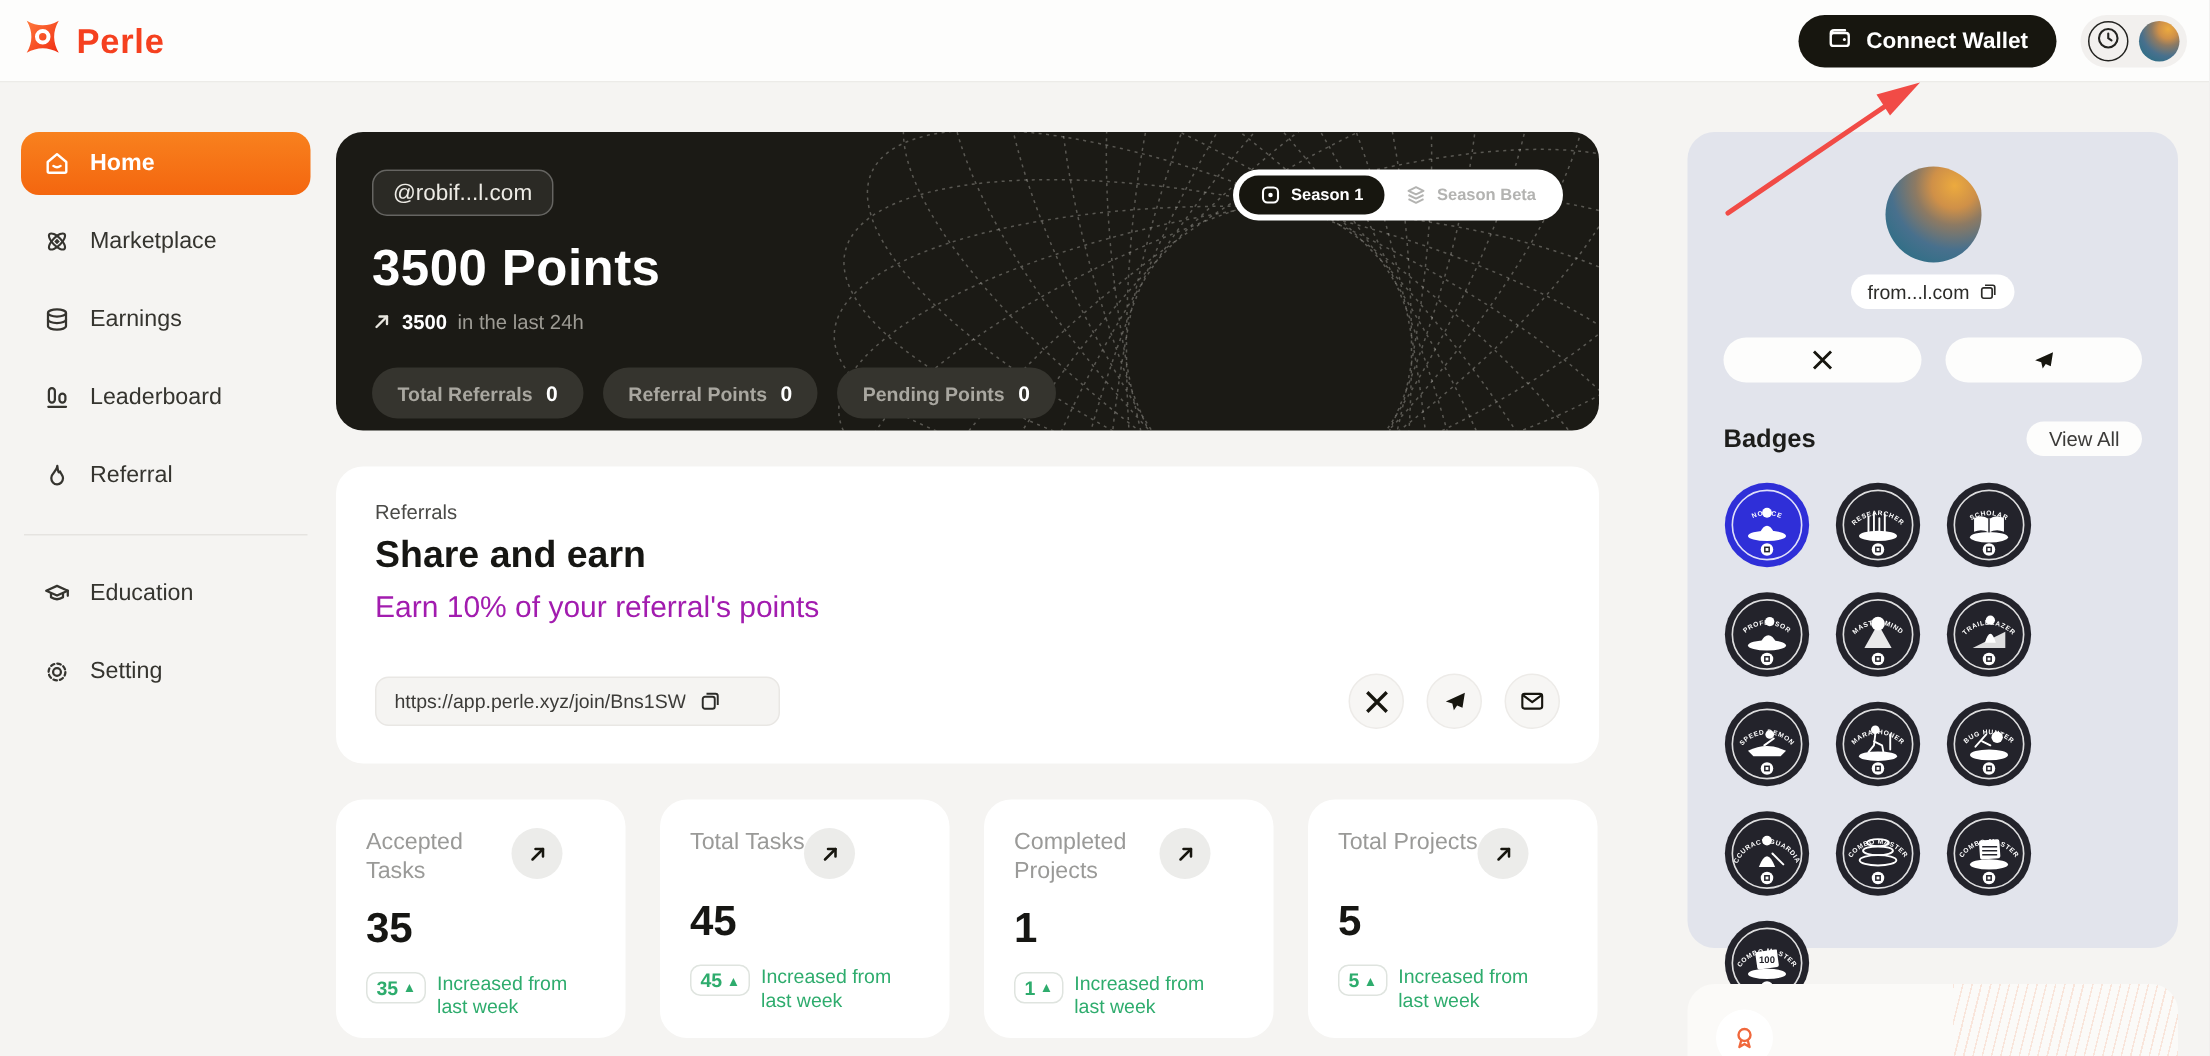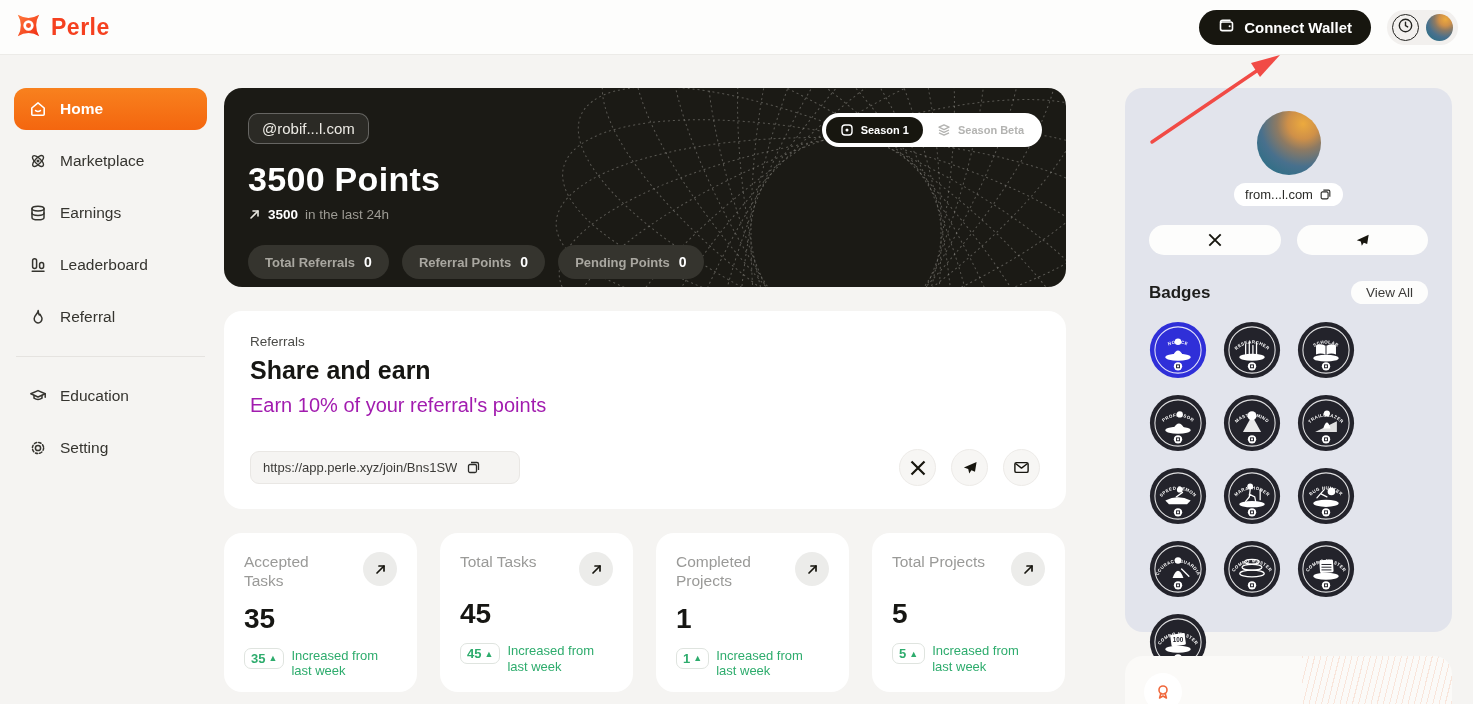--- a/index.html
+++ b/index.html
@@ -62,21 +62,21 @@
   .ref-row { margin-top:auto; display:flex; align-items:center; justify-content:space-between; }
   .link-box { display:flex; align-items:center; gap:9px; width:270px; height:33px; background:#f5f4f2;
               border:1px solid #e9e7e4; border-radius:9px; padding:0 12px; font-size:13px; color:#3c3b38; }
   .link-box span { white-space:nowrap; overflow:hidden; }
   .share-group { display:flex; gap:15px; }
   .share-circle { width:37px; height:37px; border-radius:50%; background:#f7f6f4; border:1px solid #edebe8;
                   display:flex; align-items:center; justify-content:center; cursor:pointer; }
 
   .stats-row { display:flex; gap:23px; margin-top:24px; }
   .stat-card { width:193px; height:159px; background:#fff; border-radius:18px; padding:19px 20px; position:relative; }
-  .stat-head { display:flex; justify-content:space-between; align-items:flex-start; }
+  .stat-head { display:flex; justify-content:flex-start; align-items:flex-start; }
   .stat-title { font-size:15.5px; line-height:1.25; color:#9a9a98; max-width:97px; }
   .stat-open { width:34px; height:34px; border-radius:50%; background:#ececea; border:none; display:flex;
                align-items:center; justify-content:center; cursor:pointer; }
   .stat-value { font-size:28px; font-weight:800; color:#161613; margin-top:12px; }
   .stat-note { display:flex; align-items:flex-start; gap:7px; margin-top:13px; }
   .delta-chip { display:flex; align-items:center; gap:3px; border:1px solid #dfe4df; background:#fff; border-radius:7px;
                 padding:2px 6px; font-size:13px; font-weight:700; color:#2eac6d; }
   .delta-chip .tri { font-size:9px; }
   .note-text { font-size:13px; line-height:1.2; color:#2eac6d; max-width:110px; }
 

